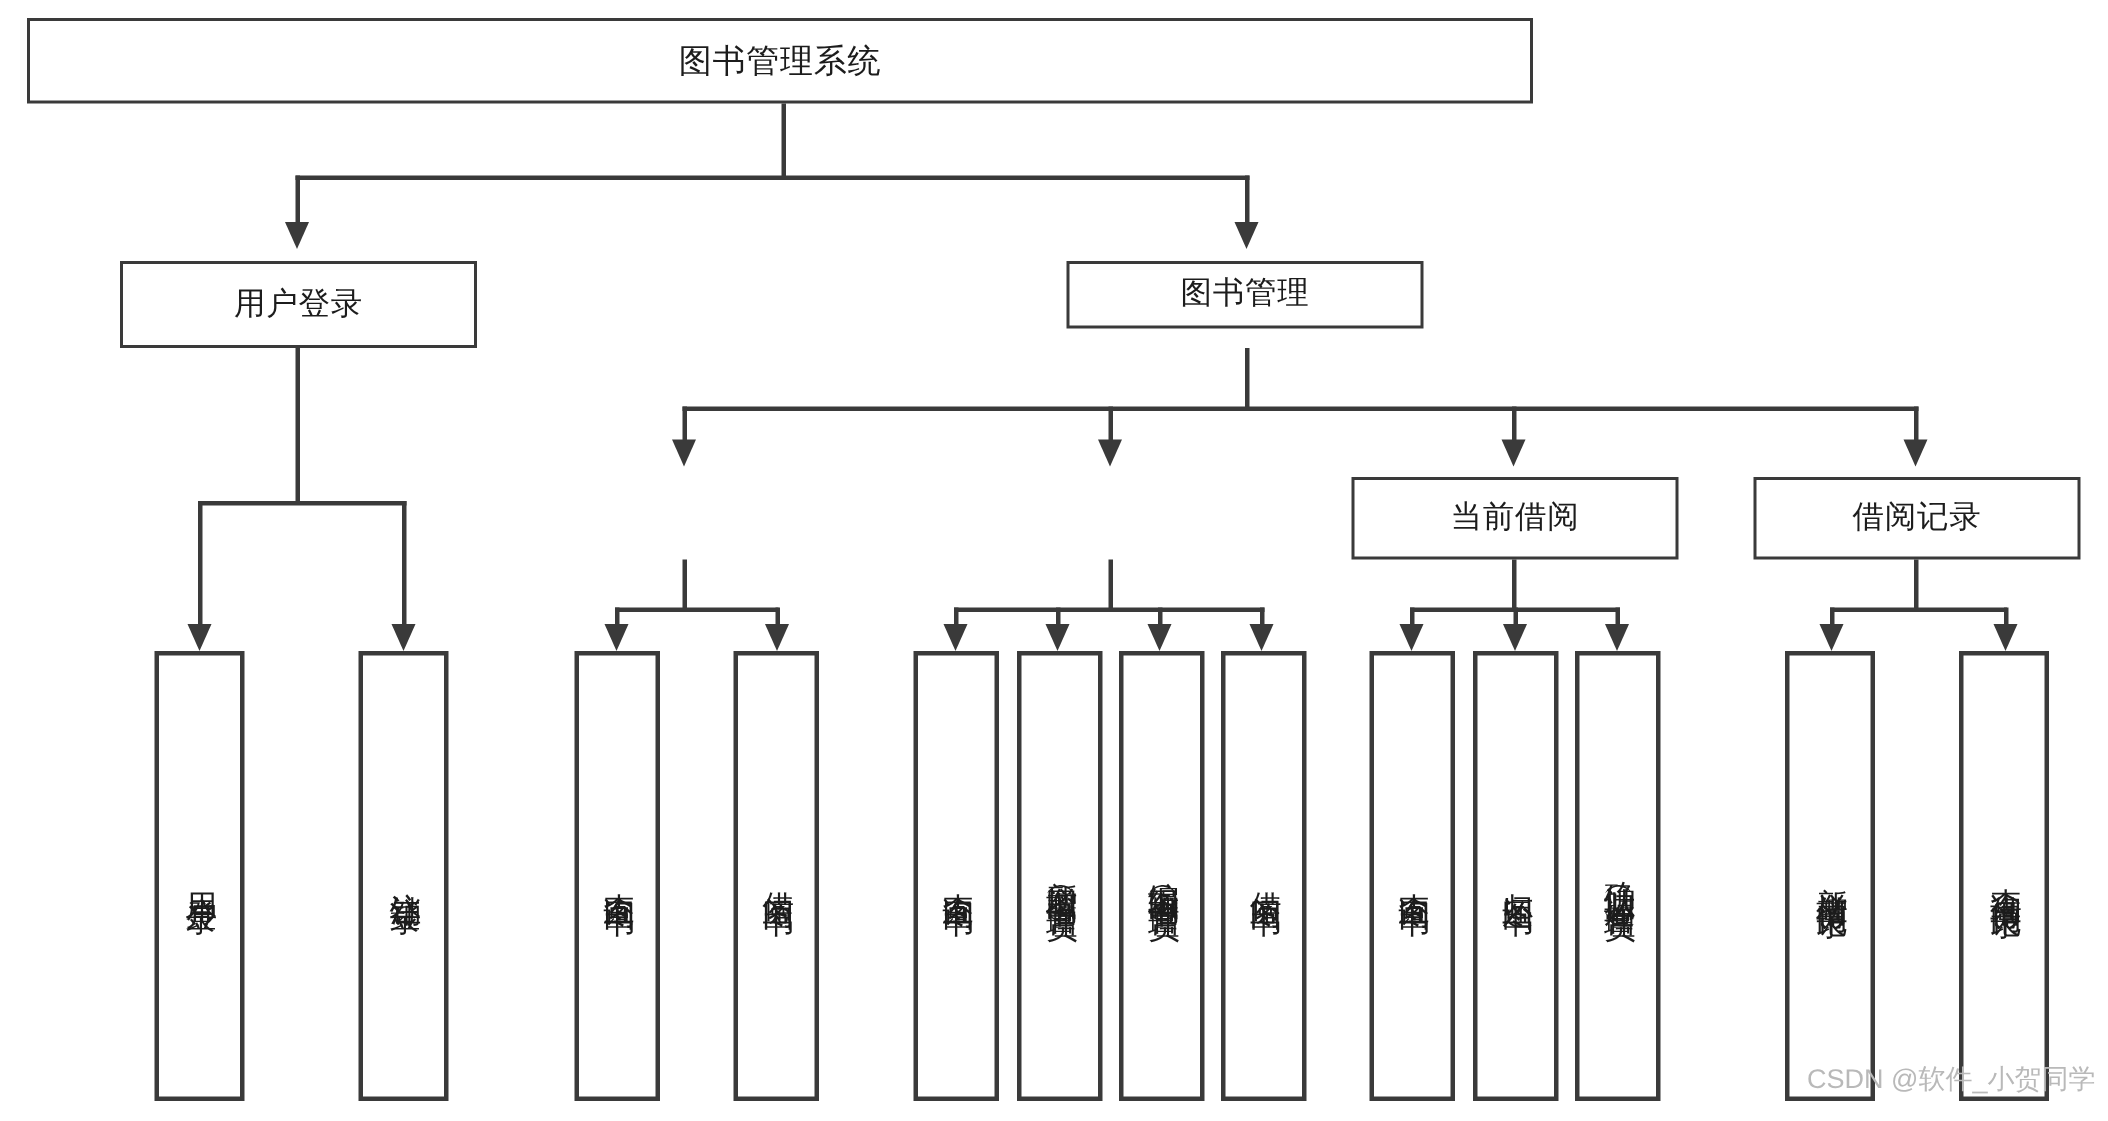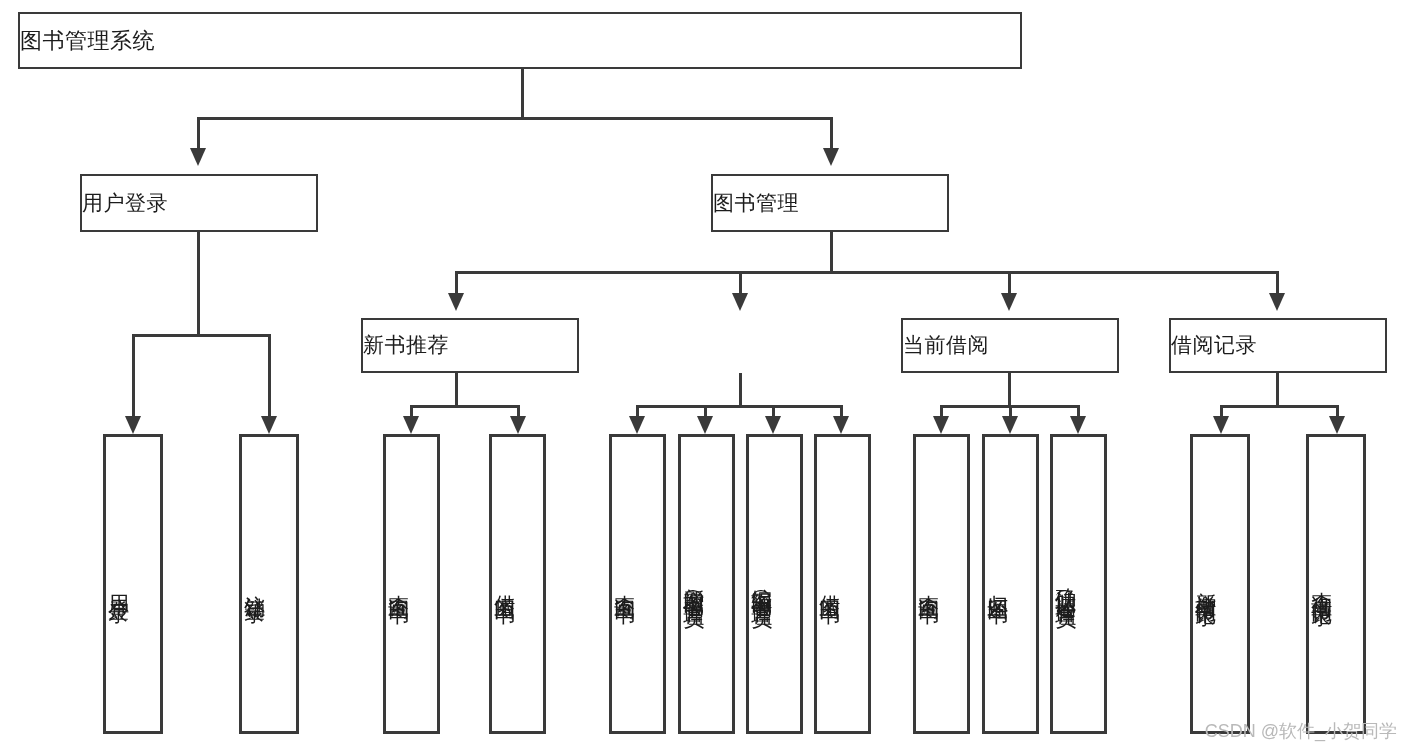--- a/index.html
+++ b/index.html
@@ -17,20 +17,21 @@
     background: #ffffff;
     overflow: hidden;
   }
   .node {
     position: absolute;
     box-sizing: border-box;
     border: 2px solid #3a3a3a;
     background: #ffffff;
     display: flex;
     align-items: center;
+    justify-content: center;
     color: #1c1c1c;
   }
   .node .label {
     font-size: 21px;
     line-height: 1.18;
     letter-spacing: 0.5px;
     text-align: center;
     white-space: nowrap;
   }
   .node.vertical .label {
@@ -55,21 +56,21 @@
     width: 0;
     height: 0;
     border-left: 8px solid transparent;
     border-right: 8px solid transparent;
     border-top: 18px solid #3a3a3a;
   }
 
   #watermark {
     position: absolute;
     right: 8px;
-    bottom: 4px;
+    bottom: 16px;
     font-size: 18px;
     color: #b9b9b9;
     white-space: nowrap;
     pointer-events: none;
   }
 </style>
 </head>
 <body>
 
 <div id="canvas">
@@ -84,21 +85,21 @@
 
   <div class="line v" style="left:197px; top:117px; height:35px;"></div>
   <div class="arrow" style="left:190px; top:148px;"></div>
   <div class="line v" style="left:830px; top:117px; height:35px;"></div>
   <div class="arrow" style="left:823px; top:148px;"></div>
 
   <div class="node mid" style="left:80px; top:174px; width:238px; height:58px;">
     <span class="label">用户登录</span>
   </div>
 
-  <div class="node mid" style="left:711px; top:174px; width:238px; height:58px;">
+  <div class="node mid" style="left:711px; top:174px; width:238px; height:45px;">
     <span class="label">图书管理</span>
   </div>
 
   <div class="line v" style="left:197px; top:232px; height:104px;"></div>
   <div class="line h" style="left:132px; top:334px; width:139px;"></div>
   <div class="line v" style="left:132px; top:334px; height:84px;"></div>
   <div class="arrow" style="left:125px; top:416px;"></div>
   <div class="line v" style="left:268px; top:334px; height:84px;"></div>
   <div class="arrow" style="left:261px; top:416px;"></div>
 
@@ -106,23 +107,20 @@
   <div class="line h" style="left:455px; top:271px; width:824px;"></div>
   <div class="line v" style="left:455px; top:271px; height:25px;"></div>
   <div class="arrow" style="left:448px; top:293px;"></div>
   <div class="line v" style="left:739px; top:271px; height:25px;"></div>
   <div class="arrow" style="left:732px; top:293px;"></div>
   <div class="line v" style="left:1008px; top:271px; height:25px;"></div>
   <div class="arrow" style="left:1001px; top:293px;"></div>
   <div class="line v" style="left:1276px; top:271px; height:25px;"></div>
   <div class="arrow" style="left:1269px; top:293px;"></div>
 
-  <div class="node mid" style="left:361px; top:318px; width:218px; height:55px;">
-    <span class="label">新书推荐</span>
-  </div>
   <div class="node mid" style="left:1169px; top:318px; width:218px; height:55px;">
     <span class="label">借阅记录</span>
   </div>
   <div class="node mid" style="left:901px; top:318px; width:218px; height:55px;">
     <span class="label">当前借阅</span>
   </div>
 
   <div class="line v" style="left:455px; top:373px; height:34px;"></div>
   <div class="line h" style="left:410px; top:405px; width:109px;"></div>
   <div class="line v" style="left:410px; top:405px; height:14px;"></div>

